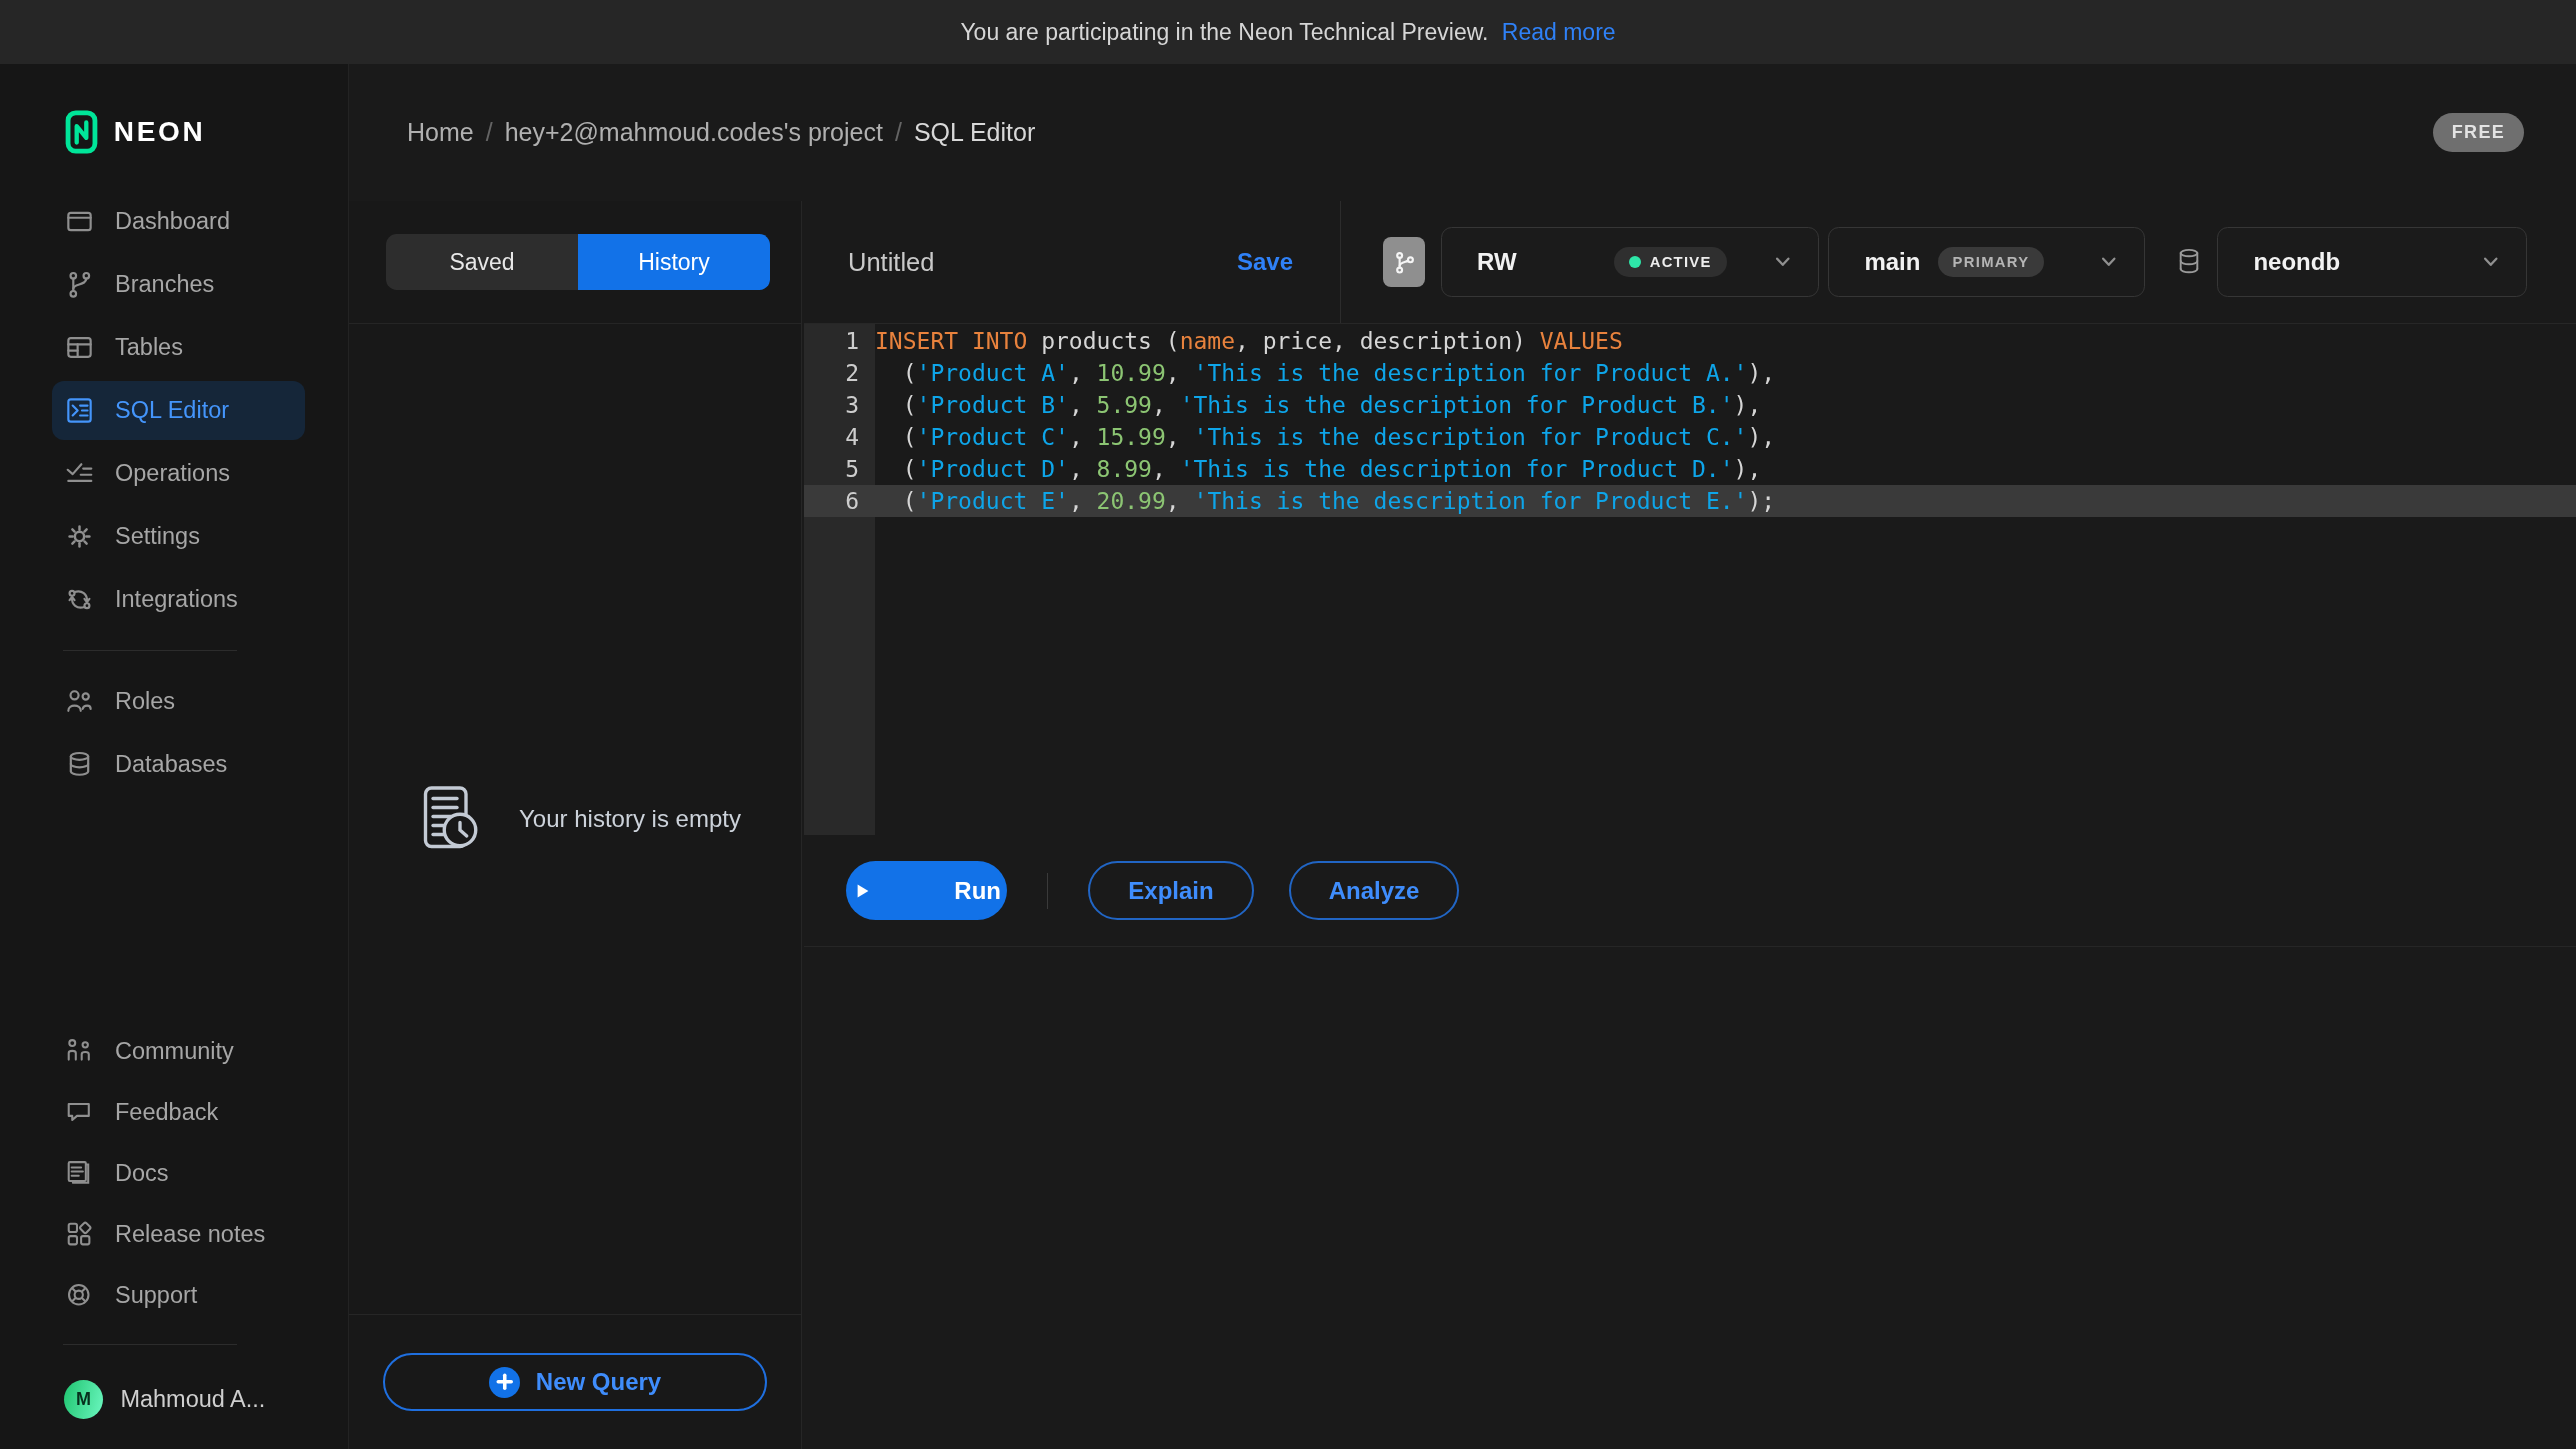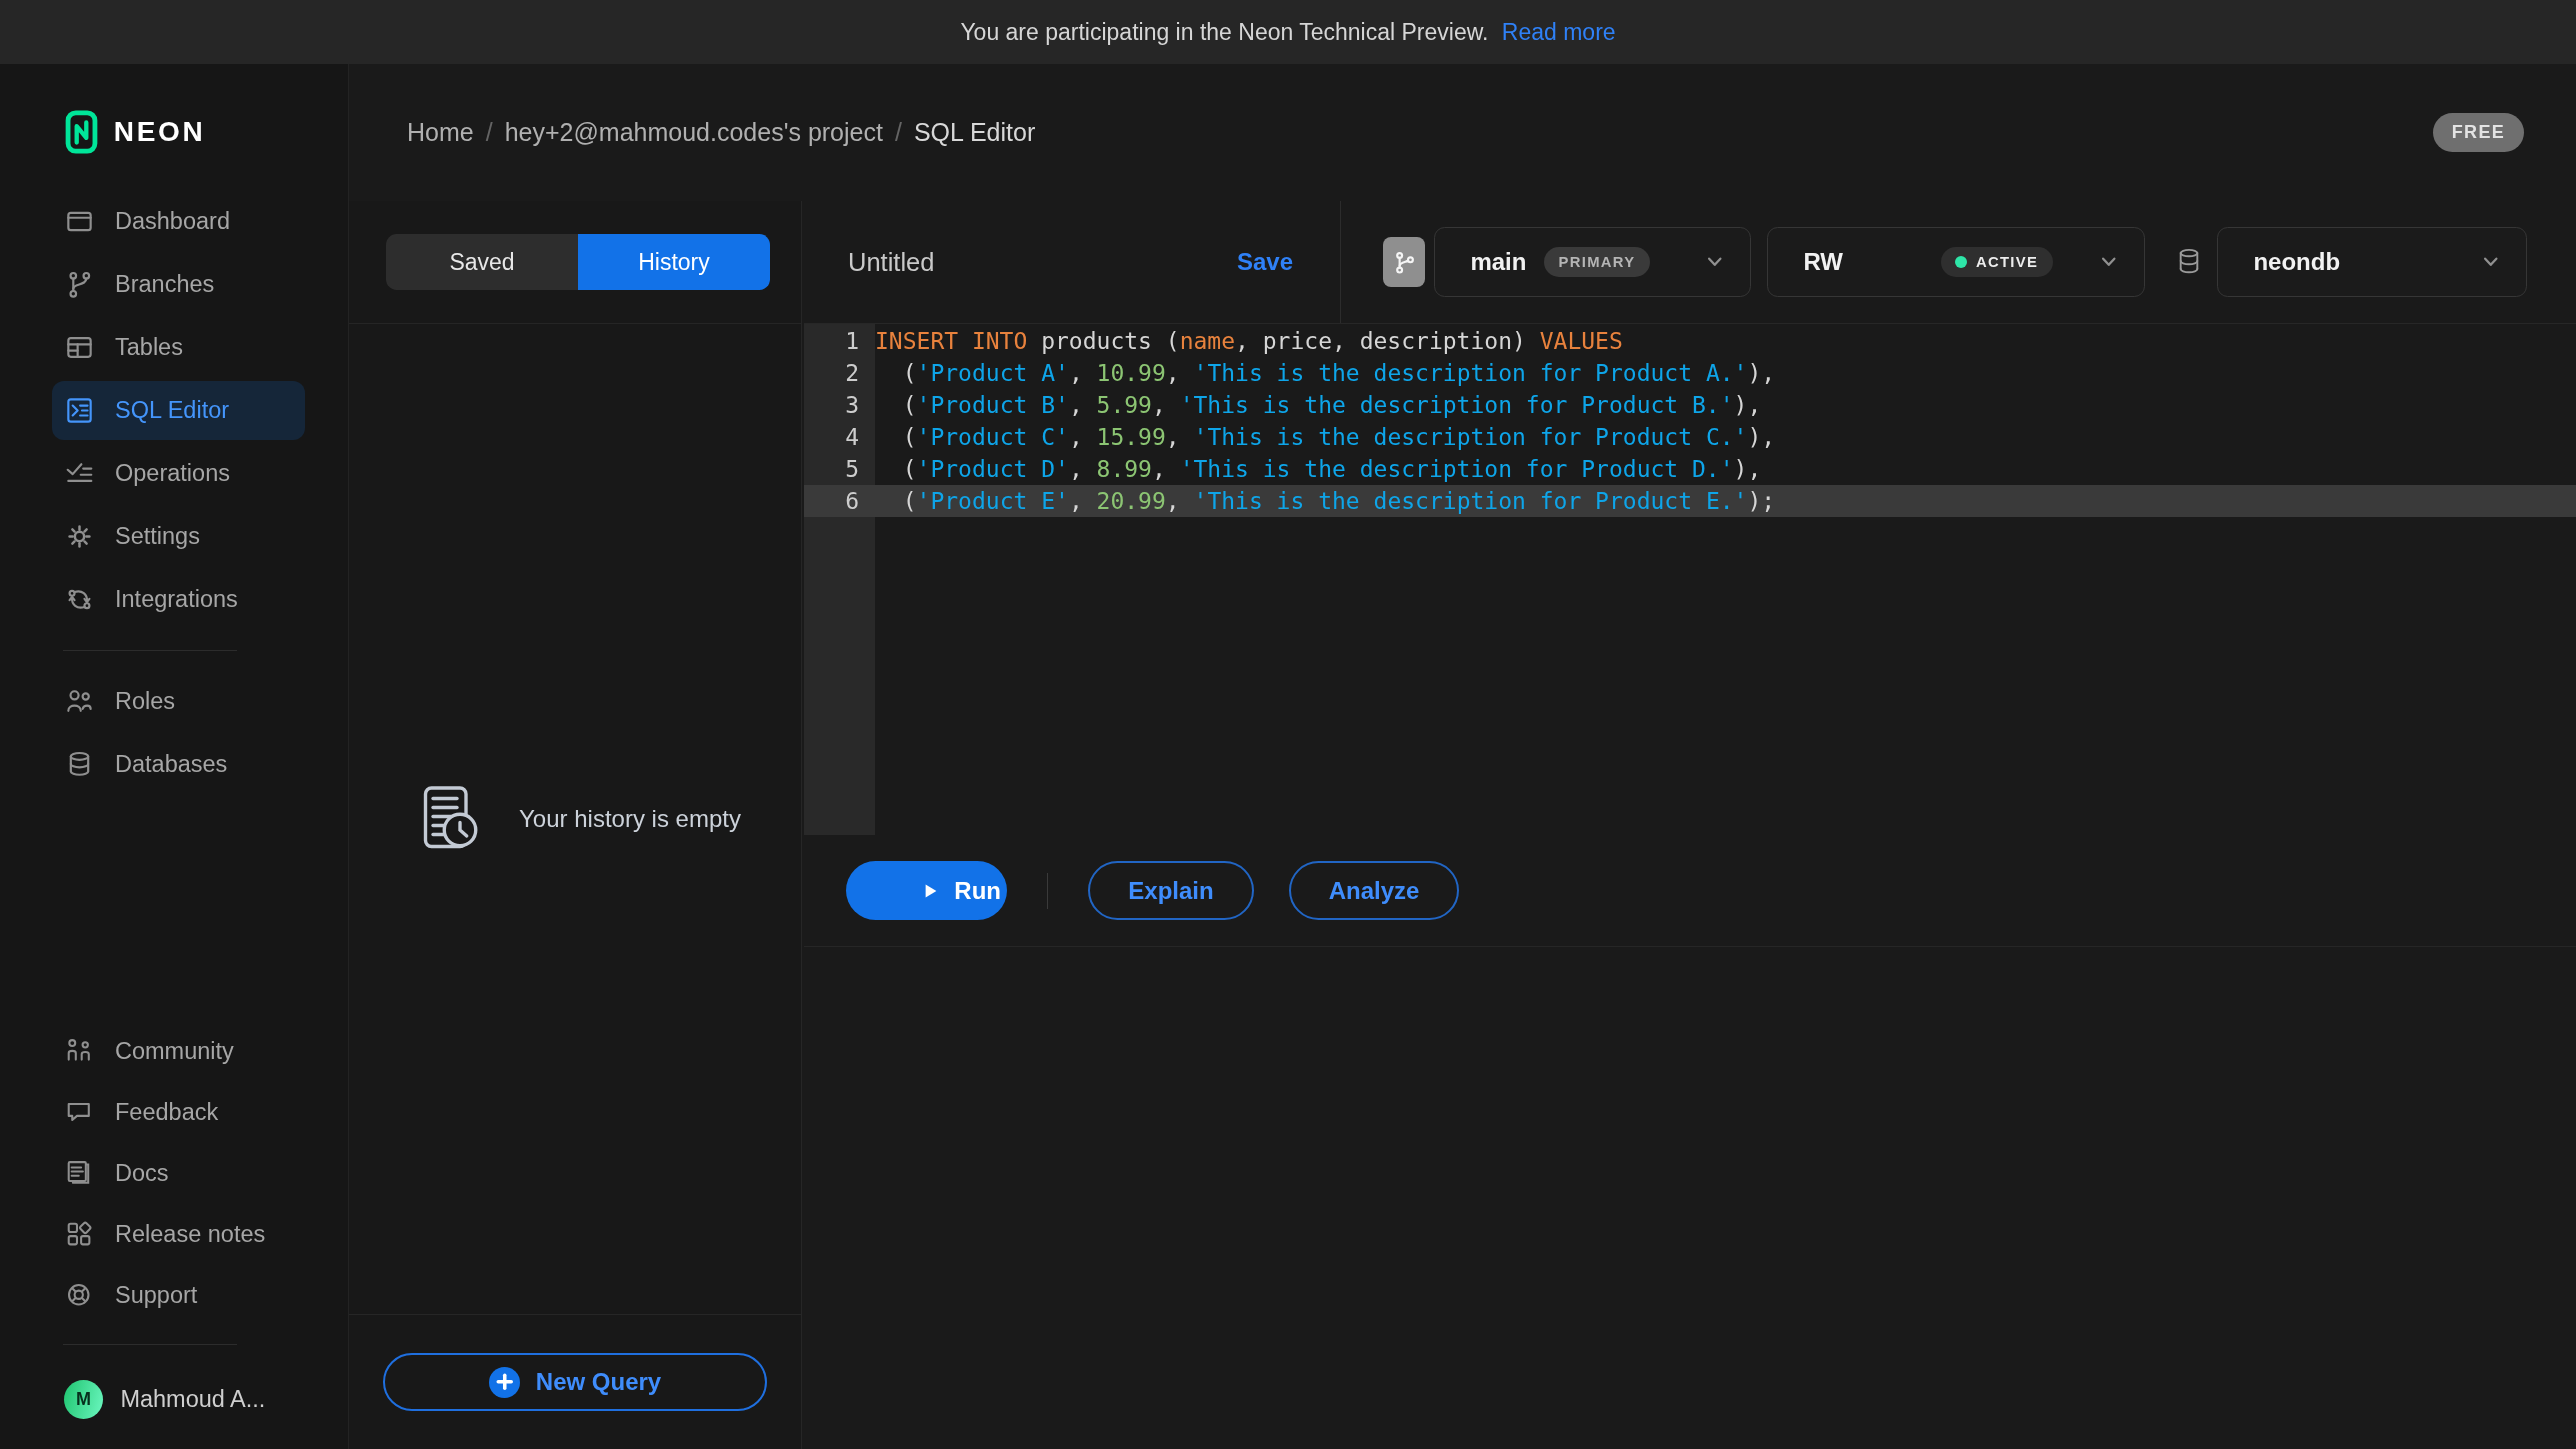--- a/index.html
+++ b/index.html
@@ -84,21 +84,21 @@
   .cl{height:32px;}
   .ln.act,.cl.act{background:#3a3a3a;}
   .tk-kw{color:#e8823d;}
   .tk-str{color:#0ea5e9;}
   .tk-num{color:#8cc573;}
   .tk-pl{color:#d6d6d6;}
 
   
   .actions-row{height:111px;border-bottom:1.3px solid #262626;display:flex;align-items:center;padding-left:42px;flex:0 0 auto;}
   .run-btn{width:161px;height:59px;border-radius:31px;background:#1272e8;color:#fff;font-size:24px;font-weight:bold;
-           display:flex;align-items:center;justify-content:flex-end;gap:14.8px;border:none;cursor:pointer;}
+           display:flex;align-items:center;justify-content:space-between;gap:14.8px;border:none;cursor:pointer;}
   .v-div{width:1.3px;height:36px;background:#3a3a3a;margin:0 40px;}
   .ghost-btn{height:59px;border:2px solid #2165c4;border-radius:31px;background:transparent;color:#3f8dfc;
              font-size:24px;font-weight:bold;padding:0 38px;cursor:pointer;box-sizing:border-box;}
   .ghost-btn.second{margin-left:35px;}
   .results{flex:1;}
   svg{display:block;}
 </style>
 </head>
 <body>
 
@@ -350,36 +350,36 @@
       <div class="eh-right">
         <span class="branch-btn">
           <svg viewBox="0 0 100 100" width="27" height="27" fill="none" stroke="#f5f5f5" stroke-width="8" stroke-linecap="round">
             <circle cx="32" cy="24" r="9"></circle>
               <circle cx="72" cy="40" r="9"></circle>
               <circle cx="32" cy="78" r="9"></circle>
             <path d="M32 33 V69"></path>
               <path d="M63 44 C46 50 32 52 32 62"></path>
           </svg>
         </span>
-        <div class="select sel-branch">
-          <span class="val">main</span>
-          <span class="badge badge-primary">PRIMARY</span>
-          <span class="chev">
-            <svg viewBox="0 0 100 100" width="25.5" height="25.5" fill="none" stroke="#909090" stroke-width="9" stroke-linecap="round" stroke-linejoin="round">
-                <path d="M28 38 L50 62 L72 38"></path>
-              </svg>
-          </span>
-        </div>
         <div class="select sel-compute">
           <span class="val">RW</span>
           <span class="badge badge-active">
             <span class="dot"></span>
             <span>ACTIVE</span>
           </span>
           <span class="chev-fixed">
+            <svg viewBox="0 0 100 100" width="25.5" height="25.5" fill="none" stroke="#909090" stroke-width="9" stroke-linecap="round" stroke-linejoin="round">
+                <path d="M28 38 L50 62 L72 38"></path>
+              </svg>
+          </span>
+        </div>
+        <div class="select sel-branch">
+          <span class="val">main</span>
+          <span class="badge badge-primary">PRIMARY</span>
+          <span class="chev">
             <svg viewBox="0 0 100 100" width="25.5" height="25.5" fill="none" stroke="#909090" stroke-width="9" stroke-linecap="round" stroke-linejoin="round">
                 <path d="M28 38 L50 62 L72 38"></path>
               </svg>
           </span>
         </div>
         <span class="db-ico">
           <svg viewBox="0 0 100 100" width="32" height="32" fill="none" stroke="#9a9a9a" stroke-width="6" stroke-linecap="round">
             <ellipse cx="50" cy="22" rx="26" ry="10"></ellipse>
             <path d="M24 22 V72"></path>
               <path d="M76 22 V72"></path>

